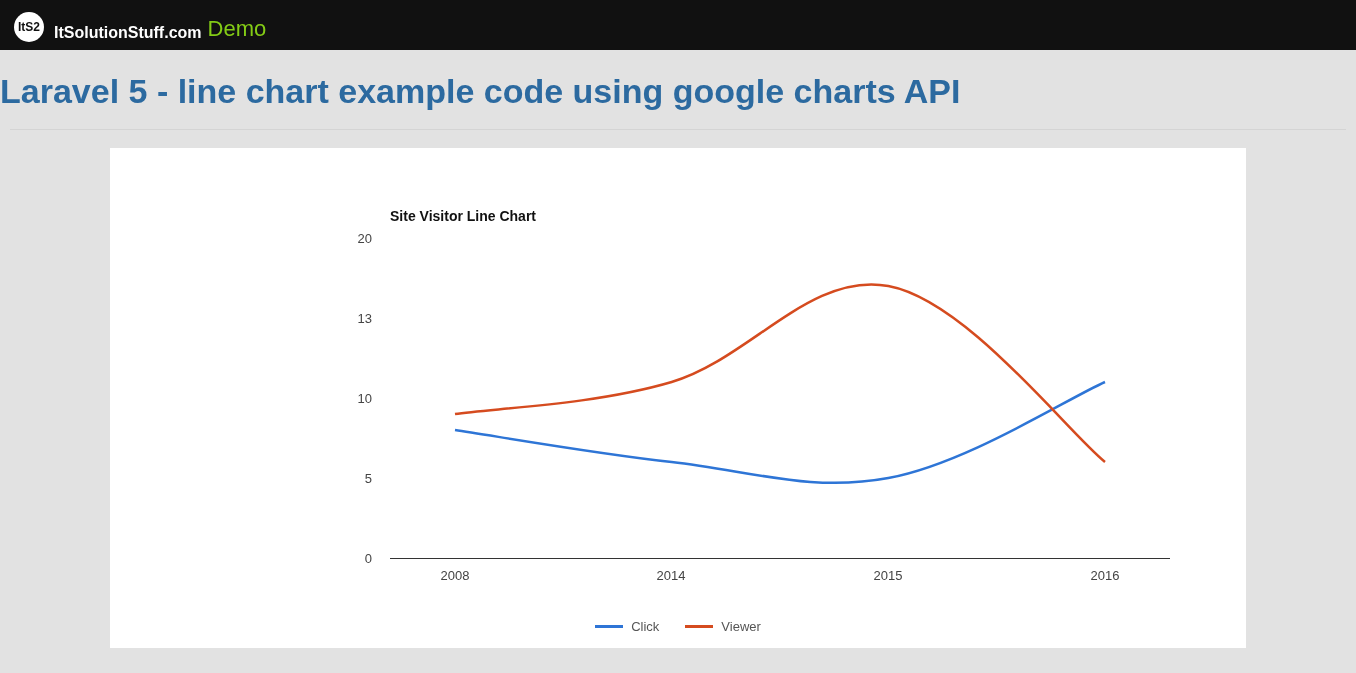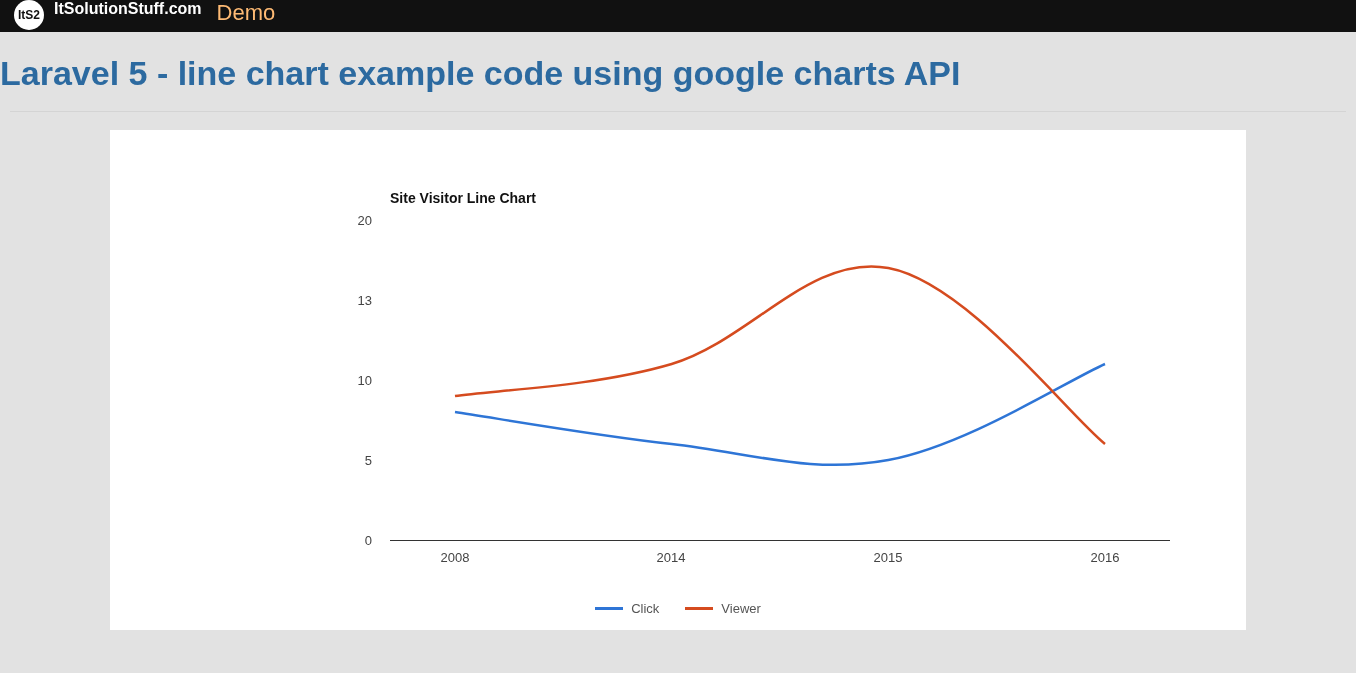--- a/index.html
+++ b/index.html
@@ -5,24 +5,24 @@
   * { box-sizing: border-box; margin: 0; padding: 0; }
   body {
     font-family: Arial, Helvetica, sans-serif;
     background: #e2e2e2;
     width: 1356px;
     height: 673px;
     overflow: hidden;
   }
   .topbar {
     background: #111;
-    height: 32px;
+    height: 50px;
     display: flex;
-    align-items: flex-start;
-    padding: 0 14px;
+    align-items: flex-end;
+    padding: 8px 14px;
     color: #fff;
   }
   .logo-circle {
     width: 30px;
     height: 30px;
     border-radius: 50%;
     background: #fff;
     color: #111;
     font-size: 12px;
     font-weight: bold;
@@ -31,22 +31,22 @@
     justify-content: center;
     margin-right: 10px;
   }
   .brand-text {
     font-size: 16px;
     font-weight: bold;
     color: #fff;
   }
   .demo-text {
     font-size: 22px;
-    color: #fdba74;
-    margin-left: 15px;
+    color: #84cc16;
+    margin-left: 6px;
   }
   .page-title {
     text-align: left;
     color: #2c6aa0;
     font-size: 34px;
     font-weight: bold;
     margin: 22px 0 18px;
   }
   .hr {
     border: 0;

